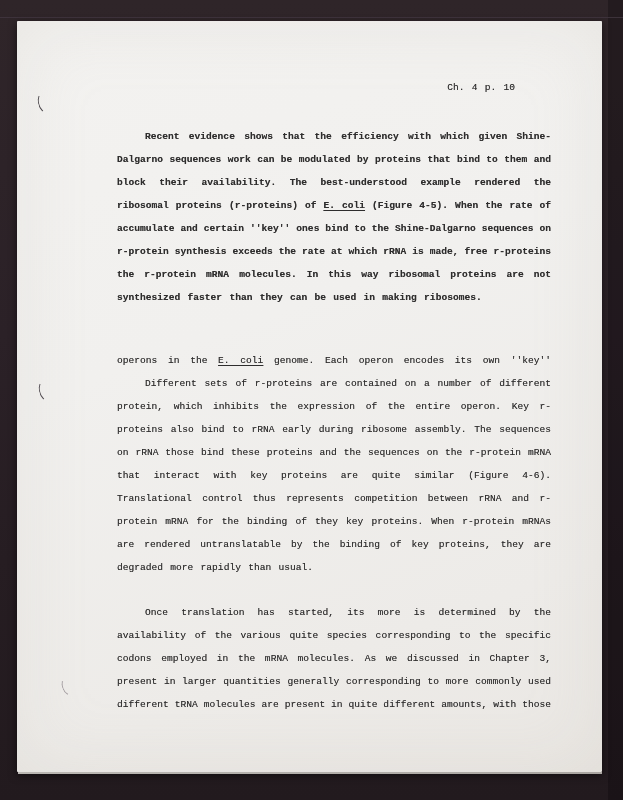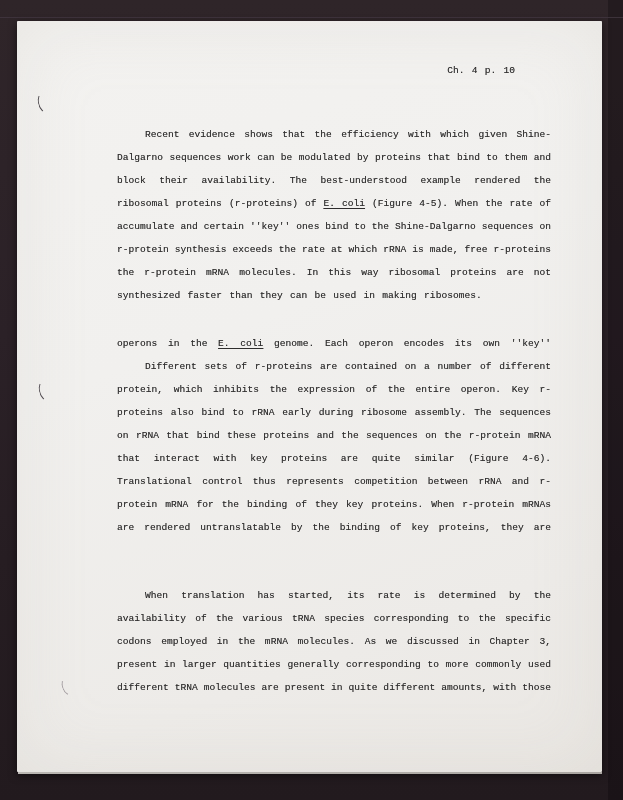--- a/index.html
+++ b/index.html
@@ -29,35 +29,35 @@
     background: linear-gradient(160deg, #f3f2f0 0%, #f1f0ee 40%, #edebe8 78%, #eae7e3 100%);
     box-shadow: 0 3px 8px rgba(0,0,0,0.55), inset 0 0 70px rgba(188,182,172,0.18);
     border-radius: 1px;
   }
   .paper-stack-edge {
     position: absolute; left: 18px; top: 772px; width: 584px; height: 2px;
     background: linear-gradient(90deg, #d8d5cf, #c4c0ba);
     opacity: 0.85;
   }
   
-  .tcol { position: absolute; left: 100px; width: 434px; }
+  .tcol { position: absolute; left: 100px; width: 434px; margin-top: 17px; }
   .tline, .hline {
     height: 23px; line-height: 23px;
     font-size: 9.6px;
     color: #2e2d2d;
     letter-spacing: 0;
     text-shadow: 0 0 0.6px rgba(46,45,45,0.55);
   }
   .jl { text-align: justify; text-align-last: justify; }
   .nj { word-spacing: 1.5px; }
   .ind { text-indent: 28px; }
   .u { text-decoration: underline; text-underline-offset: 2px; text-decoration-thickness: 1px; }
   .page-header { top: 38px; width: 398px; text-align: right; }
   .continuation { top: 55px; }
-  .para-1 { top: 102px; }
+  .para-1 { top: 87px; font-weight: bold; }
   .para-2 { top: 311px; }
   .para-3 { top: 563px; }
   
   .crescent {
     position: absolute;
     border: 1.7px solid transparent;
     border-radius: 50%;
     width: 12px; height: 19px;
   }
   .c1 { left: 21px; top: 71px;  border-left-color: #4c474c; transform: rotate(-14deg); }
@@ -84,29 +84,30 @@
       <div class="tline jl"><span class="">accumulate and certain ''key'' ones bind to the Shine-Dalgarno sequences on</span></div>
       <div class="tline jl"><span class="">r-protein synthesis exceeds the rate at which rRNA is made, free r-proteins</span></div>
       <div class="tline jl"><span class="">the r-protein mRNA molecules.  In this way ribosomal proteins are not</span></div>
       <div class="tline nj"><span class="">synthesized faster than they can be used in making ribosomes.</span></div>
     </div>
   <div class="tcol para-2">
       <div class="tline jl"><span class="">operons in the </span><span class="u">E. coli</span><span class=""> genome.  Each operon encodes its own ''key''</span></div>
       <div class="tline jl ind"><span class="">Different sets of r-proteins are contained on a number of different</span></div>
       <div class="tline jl"><span class="">protein, which inhibits the expression of the entire operon.  Key r-</span></div>
       <div class="tline jl"><span class="">proteins also bind to rRNA early during ribosome assembly.  The sequences</span></div>
-      <div class="tline jl"><span class="">on rRNA that bind these proteins and the sequences on the r-protein mRNA</span></div>
+      <div class="tline jl"><span class="">on rRNA those bind these proteins and the sequences on the r-protein mRNA</span></div>
       <div class="tline jl"><span class="">that interact with key proteins are quite similar (Figure 4-6).</span></div>
       <div class="tline jl"><span class="">Translational control thus represents competition between rRNA and r-</span></div>
       <div class="tline jl"><span class="">protein mRNA for the binding of they key proteins.  When r-protein mRNAs</span></div>
       <div class="tline jl"><span class="">are rendered untranslatable by the binding of key proteins, they are</span></div>
+      <div class="tline nj"><span class="">degraded more rapidly than usual.</span></div>
     </div>
   <div class="tcol para-3">
-      <div class="tline jl ind"><span class="">When translation has started, its rate is determined by the</span></div>
-      <div class="tline jl"><span class="">availability of the various tRNA species corresponding to the specific</span></div>
+      <div class="tline jl ind"><span class="">Once translation has started, its more is determined by the</span></div>
+      <div class="tline jl"><span class="">availability of the various quite species corresponding to the specific</span></div>
       <div class="tline jl"><span class="">codons employed in the mRNA molecules.  As we discussed in Chapter 3,</span></div>
       <div class="tline jl"><span class="">present in larger quantities generally corresponding to more commonly used</span></div>
       <div class="tline jl"><span class="">different tRNA molecules are present in quite different amounts, with those</span></div>
     </div>
 
   <span class="crescent c1"></span>
   <span class="crescent c2"></span>
   <span class="crescent c3"></span>
 </div>
 

